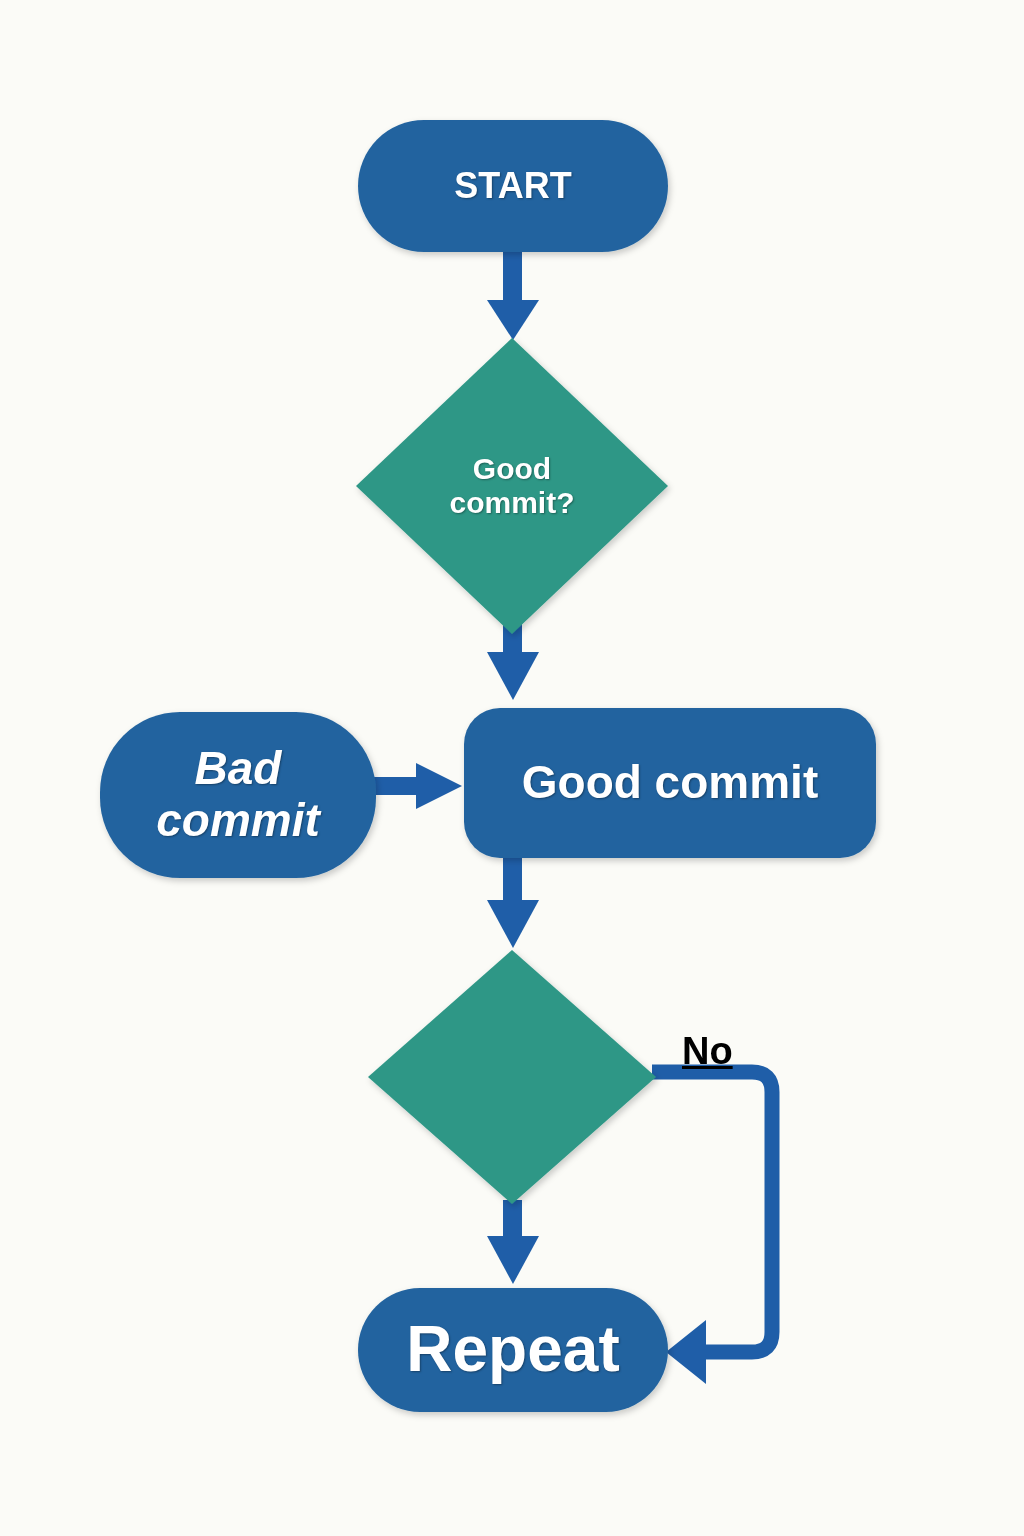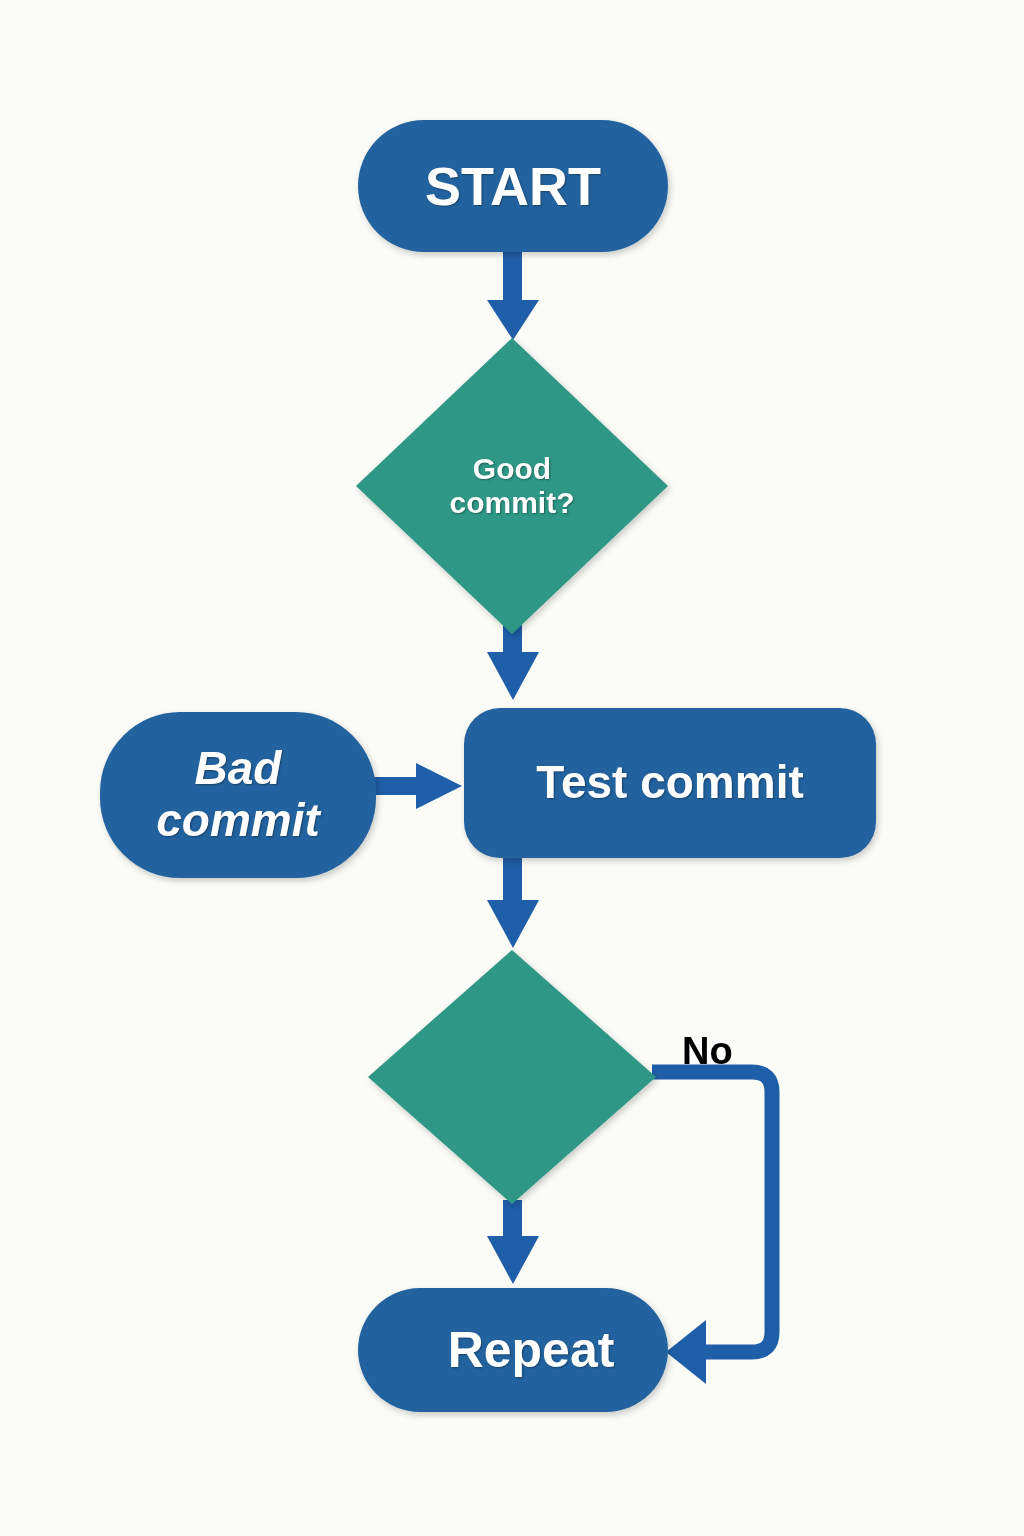--- a/index.html
+++ b/index.html
@@ -41,28 +41,29 @@
   }
   .edge-label {
     position: absolute;
     color: #000000;
     font-family: "Liberation Sans", sans-serif;
     font-weight: bold;
     font-size: 38px;
     line-height: 1;
     text-align: left;
     pointer-events: none;
+    text-decoration: underline;
   }
   
-  #label-start     { left: 358px; top: 120px;  width: 310px; height: 132px; font-size: 54px; }
+  #label-start     { left: 358px; top: 120px;  width: 310px; height: 132px; font-size: 36px; }
   #label-good-q    { left: 362px; top: 400px;  width: 300px; height: 172px; font-size: 30px; }
   #label-bad       { left: 100px; top: 712px;  width: 276px; height: 166px; font-size: 46px; font-style: italic; }
   #label-good      { left: 464px; top: 708px;  width: 412px; height: 150px; font-size: 46px; }
   #label-test-q    { left: 372px; top: 1000px; width: 280px; height: 160px; font-size: 46px; }
-  #label-repeat    { left: 376px; top: 1288px; width: 310px; height: 124px; font-size: 50px; }
+  #label-repeat    { left: 358px; top: 1288px; width: 310px; height: 124px; font-size: 64px; }
   #label-no        { left: 682px; top: 1032px; }
 </style>
 </head>
 <body>
 
 <div id="canvas">
 
   <svg id="flow-svg" viewBox="0 0 1024 1536">
     <defs>
       <filter id="soft-shadow" x="-25%" y="-25%" width="150%" height="150%">
@@ -114,20 +115,20 @@
   </svg>
 
   <div class="node-label" id="label-start">START</div>
 
   <div class="node-label" id="label-good-q">Good
 commit?</div>
 
   <div class="node-label" id="label-bad">Bad
 commit</div>
 
-  <div class="node-label" id="label-good">Test commit</div>
+  <div class="node-label" id="label-good">Good commit</div>
 
 
   <div class="node-label" id="label-repeat">Repeat</div>
 
   <div class="edge-label" id="label-no">No</div>
 
 </div>
 
 </body></html>

